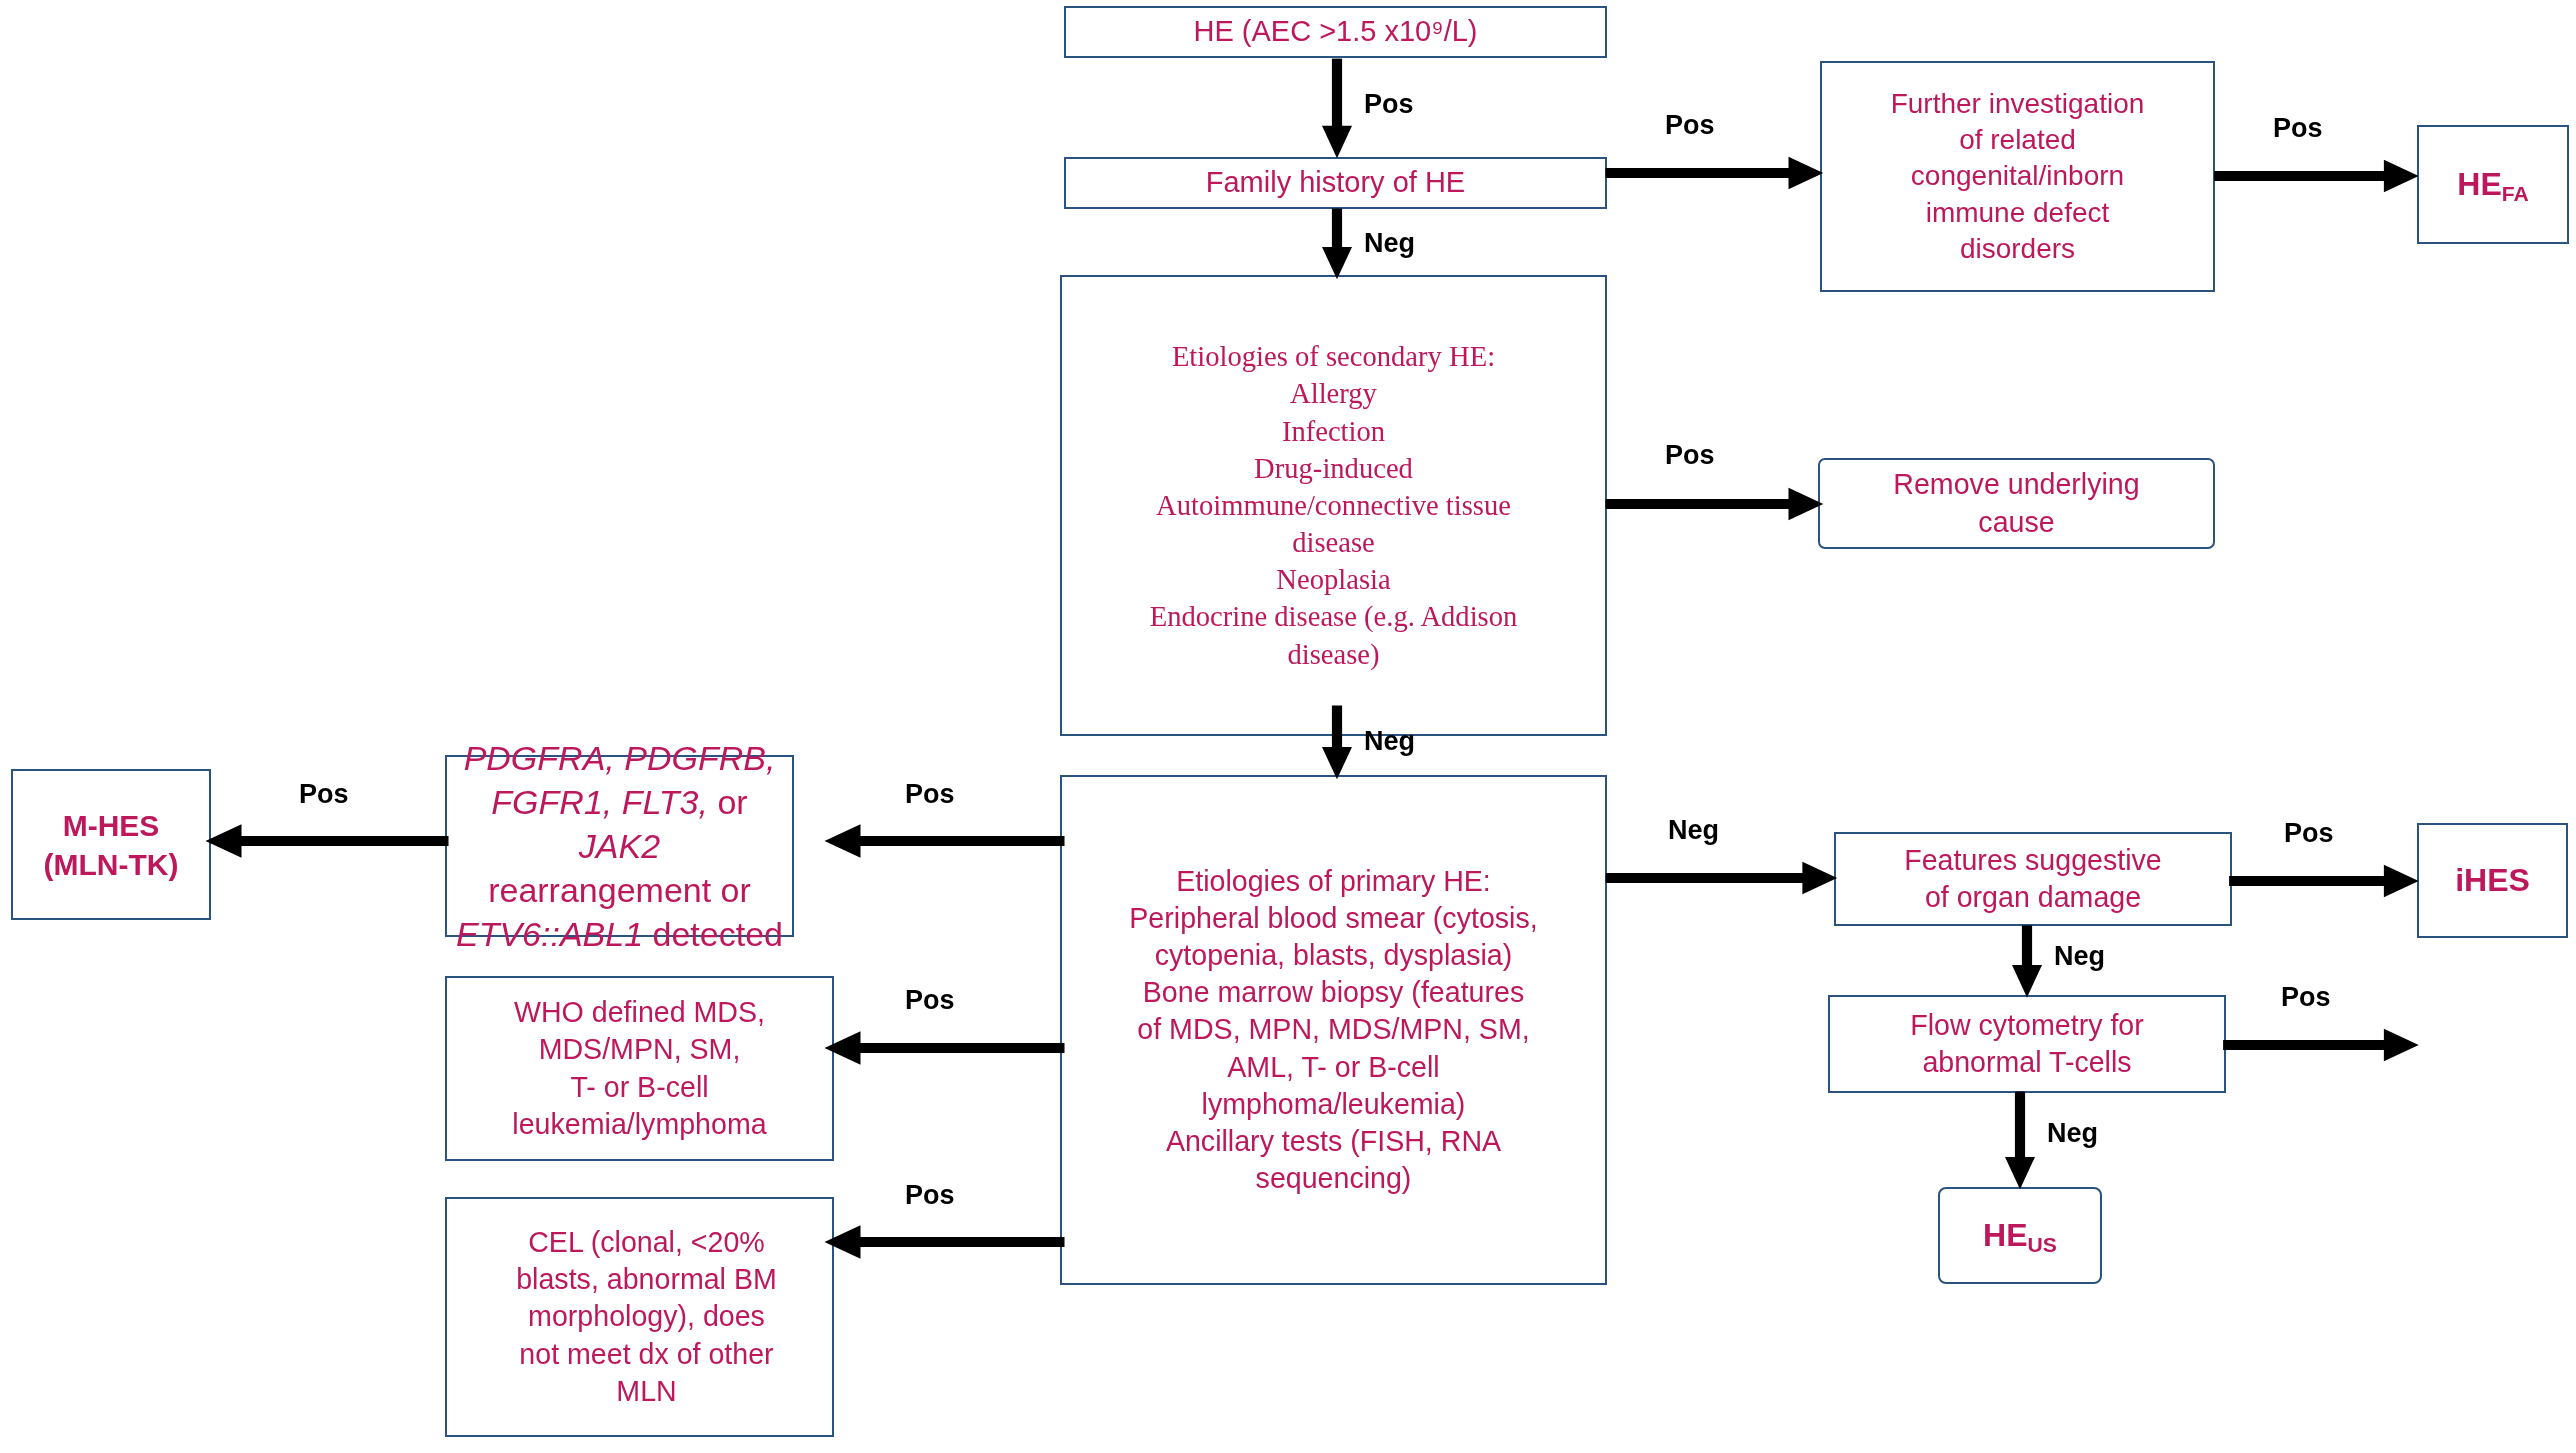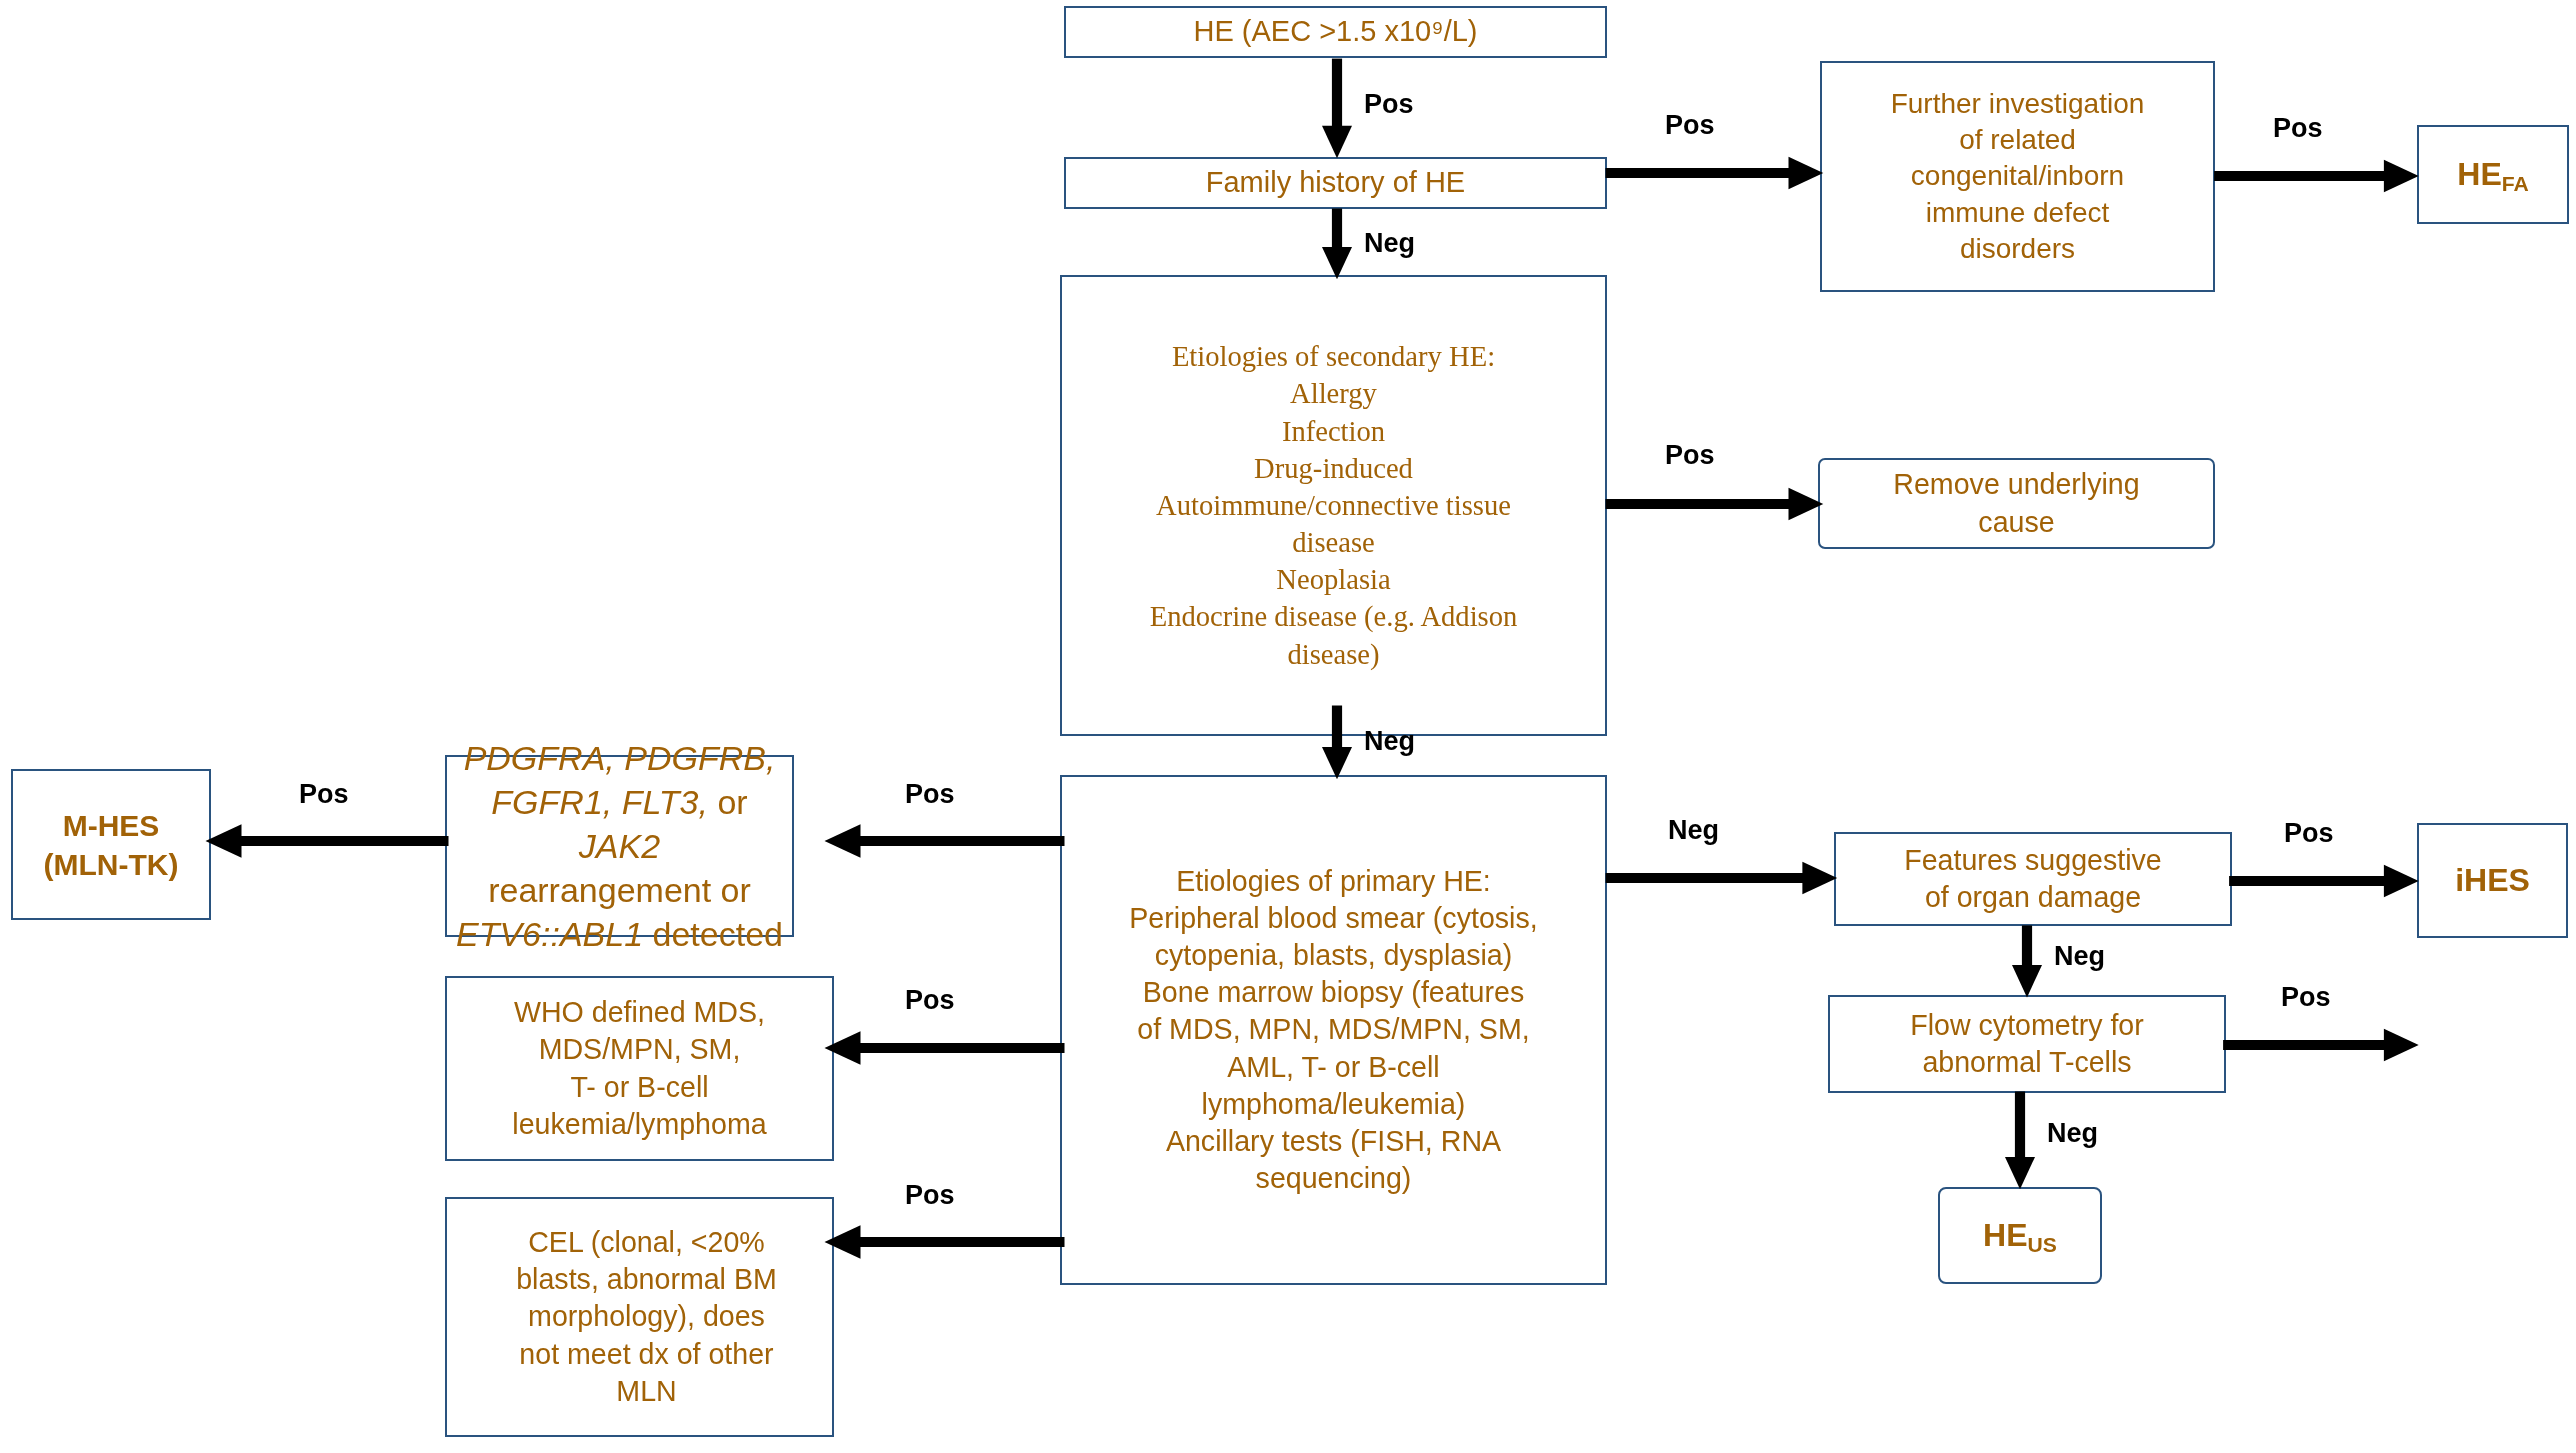--- a/index.html
+++ b/index.html
@@ -19,21 +19,21 @@
   }
   .node {
     position: absolute;
     box-sizing: border-box;
     border: 2.4px solid #2a537f;
     background: #ffffff;
     display: flex;
     align-items: center;
     justify-content: center;
     text-align: center;
-    color: #a16207;
+    color: #be185d;
     font-size: 28px;
     line-height: 1.30;
     padding: 3.6px 6px;
   }
   .node.bold {
     font-weight: bold;
   }
   .node .txt {
     width: 100%;
     white-space: pre-line;
@@ -75,21 +75,21 @@
   </div>
 
   <div class="node" style="left:1820px; top:61px; width:395px; height:231px; font-size:28px;">
     <span class="txt">Further investigation
 of related
 congenital/inborn
 immune defect
 disorders</span>
   </div>
 
-  <div class="node bold" style="left:2417px; top:125px; width:152px; height:99px; font-size:32px;">
+  <div class="node bold" style="left:2417px; top:125px; width:152px; height:119px; font-size:32px;">
     <span class="txt"><span>HE</span><sub>FA</sub></span>
   </div>
 
   <div class="node" style="left:1060px; top:275px; width:547px; height:461px; font-size:28.6px;font-family:Liberation Serif, serif;">
     <span class="txt">Etiologies of secondary HE:
 Allergy
 Infection
 Drug-induced
 Autoimmune/connective tissue
 disease

